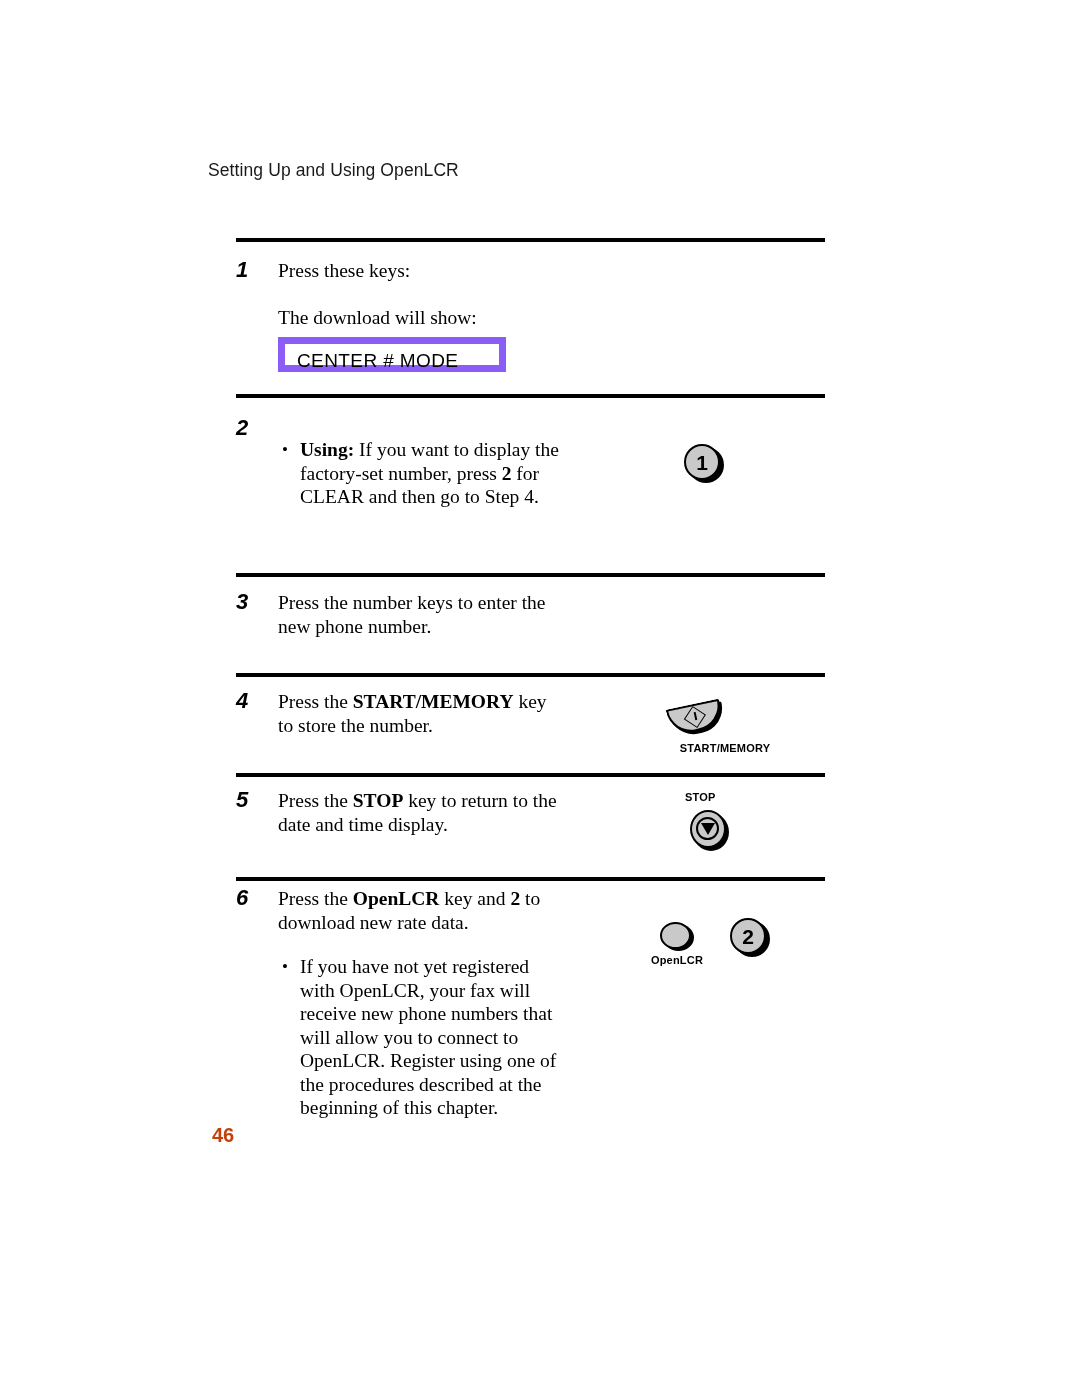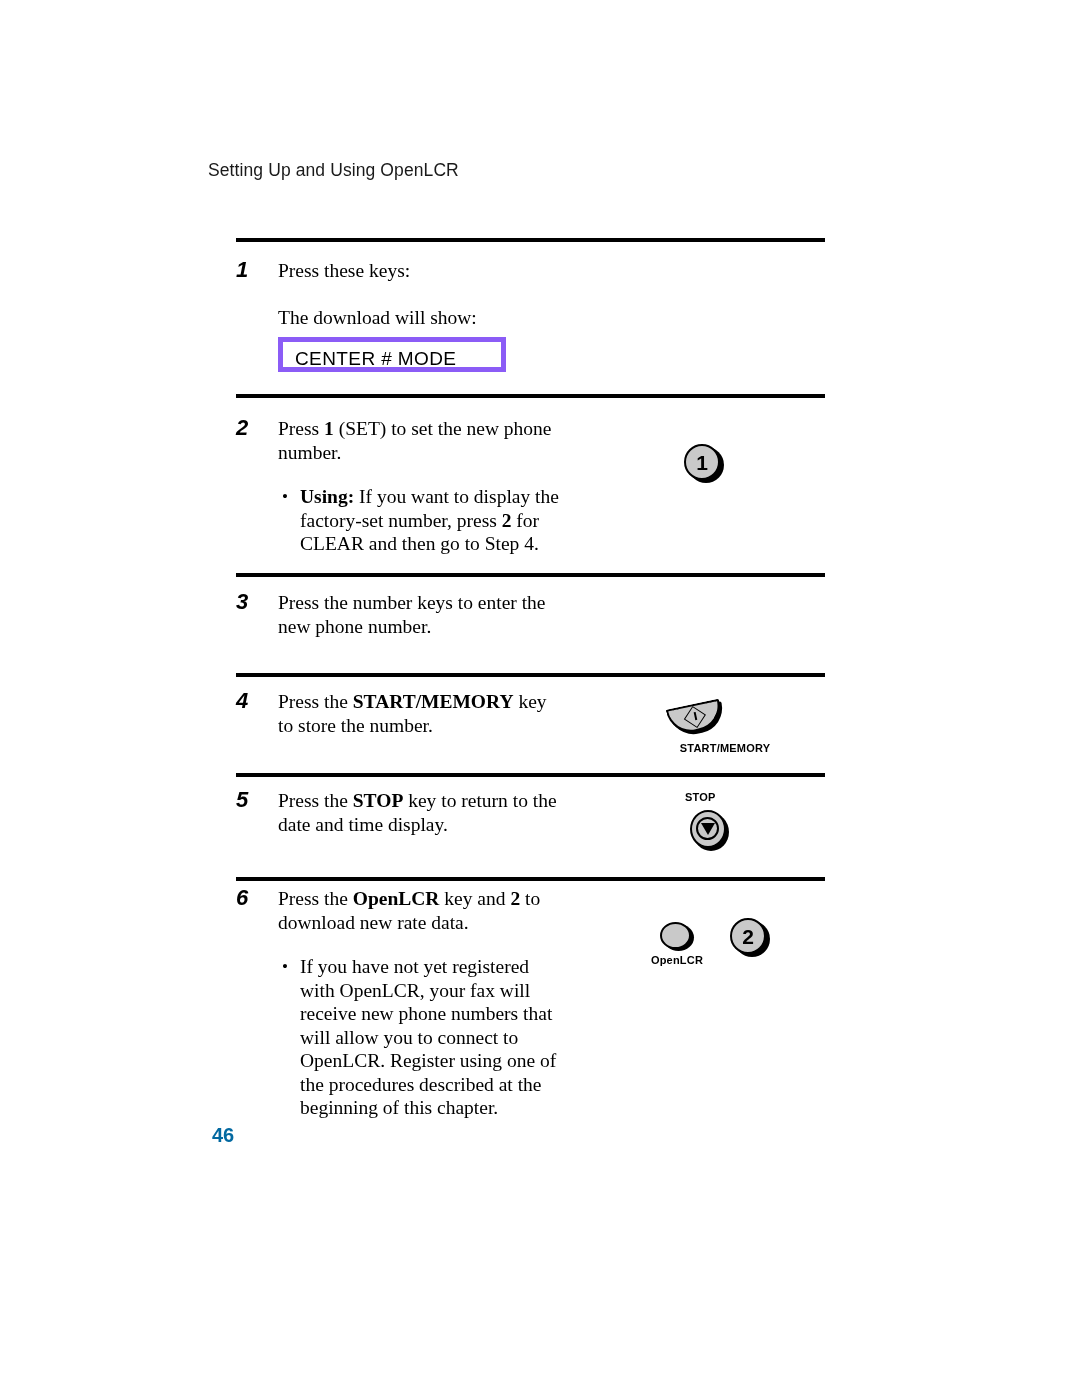--- a/index.html
+++ b/index.html
@@ -96,21 +96,21 @@
     line-height: 23.5px;
   }
 
   
   .lcd-box {
     position: absolute;
     left: 278px;
     top: 337px;
     width: 228px;
     height: 35px;
-    border: 5px solid #8b5cf6;
+    border: 7px solid #8b5cf6;
     background: #fff;
     box-sizing: border-box;
   }
   .lcd-text {
     position: absolute;
     left: 12px;
     top: 6px;
     font-family: "Liberation Sans", sans-serif;
     font-size: 19px;
     letter-spacing: 0.4px;
@@ -256,21 +256,21 @@
   }
 
   
   .folio {
     position: absolute;
     left: 212px;
     top: 1124px;
     font-family: "Liberation Sans", sans-serif;
     font-weight: bold;
     font-size: 20px;
-    color: #0369a1;
+    color: #c2410c;
   }
 </style>
 </head>
 <body>
 
 <div class="page">
 
   <div class="running-header">Setting Up and Using OpenLCR</div>
 
   <div class="rule" style="top:238px;"></div>
@@ -290,21 +290,20 @@
   </div>
 
   <div class="lcd-box">
     <div class="lcd-text">CENTER # MODE</div>
   </div>
 
 
   <div class="step" style="left:236px; top:416px; width:330px;">
     <div class="step-num">2</div>
     <div class="step-body">
-      <p><span>Press </span><b>1</b><span> (SET) to set the new phone number.</span></p>
       <div class="bullet">
         <span class="dot">•</span>
         <b>Using:</b><span> If you want to display the factory-set number, press </span><b>2</b><span> for CLEAR and then go to Step 4.</span>
       </div>
     </div>
   </div>
 
   <div class="keyart" style="left:684px; top:444px; width:60px; height:50px;">
     <div class="round-key" style="left:0px; top:0px;">
       <span>1</span>

